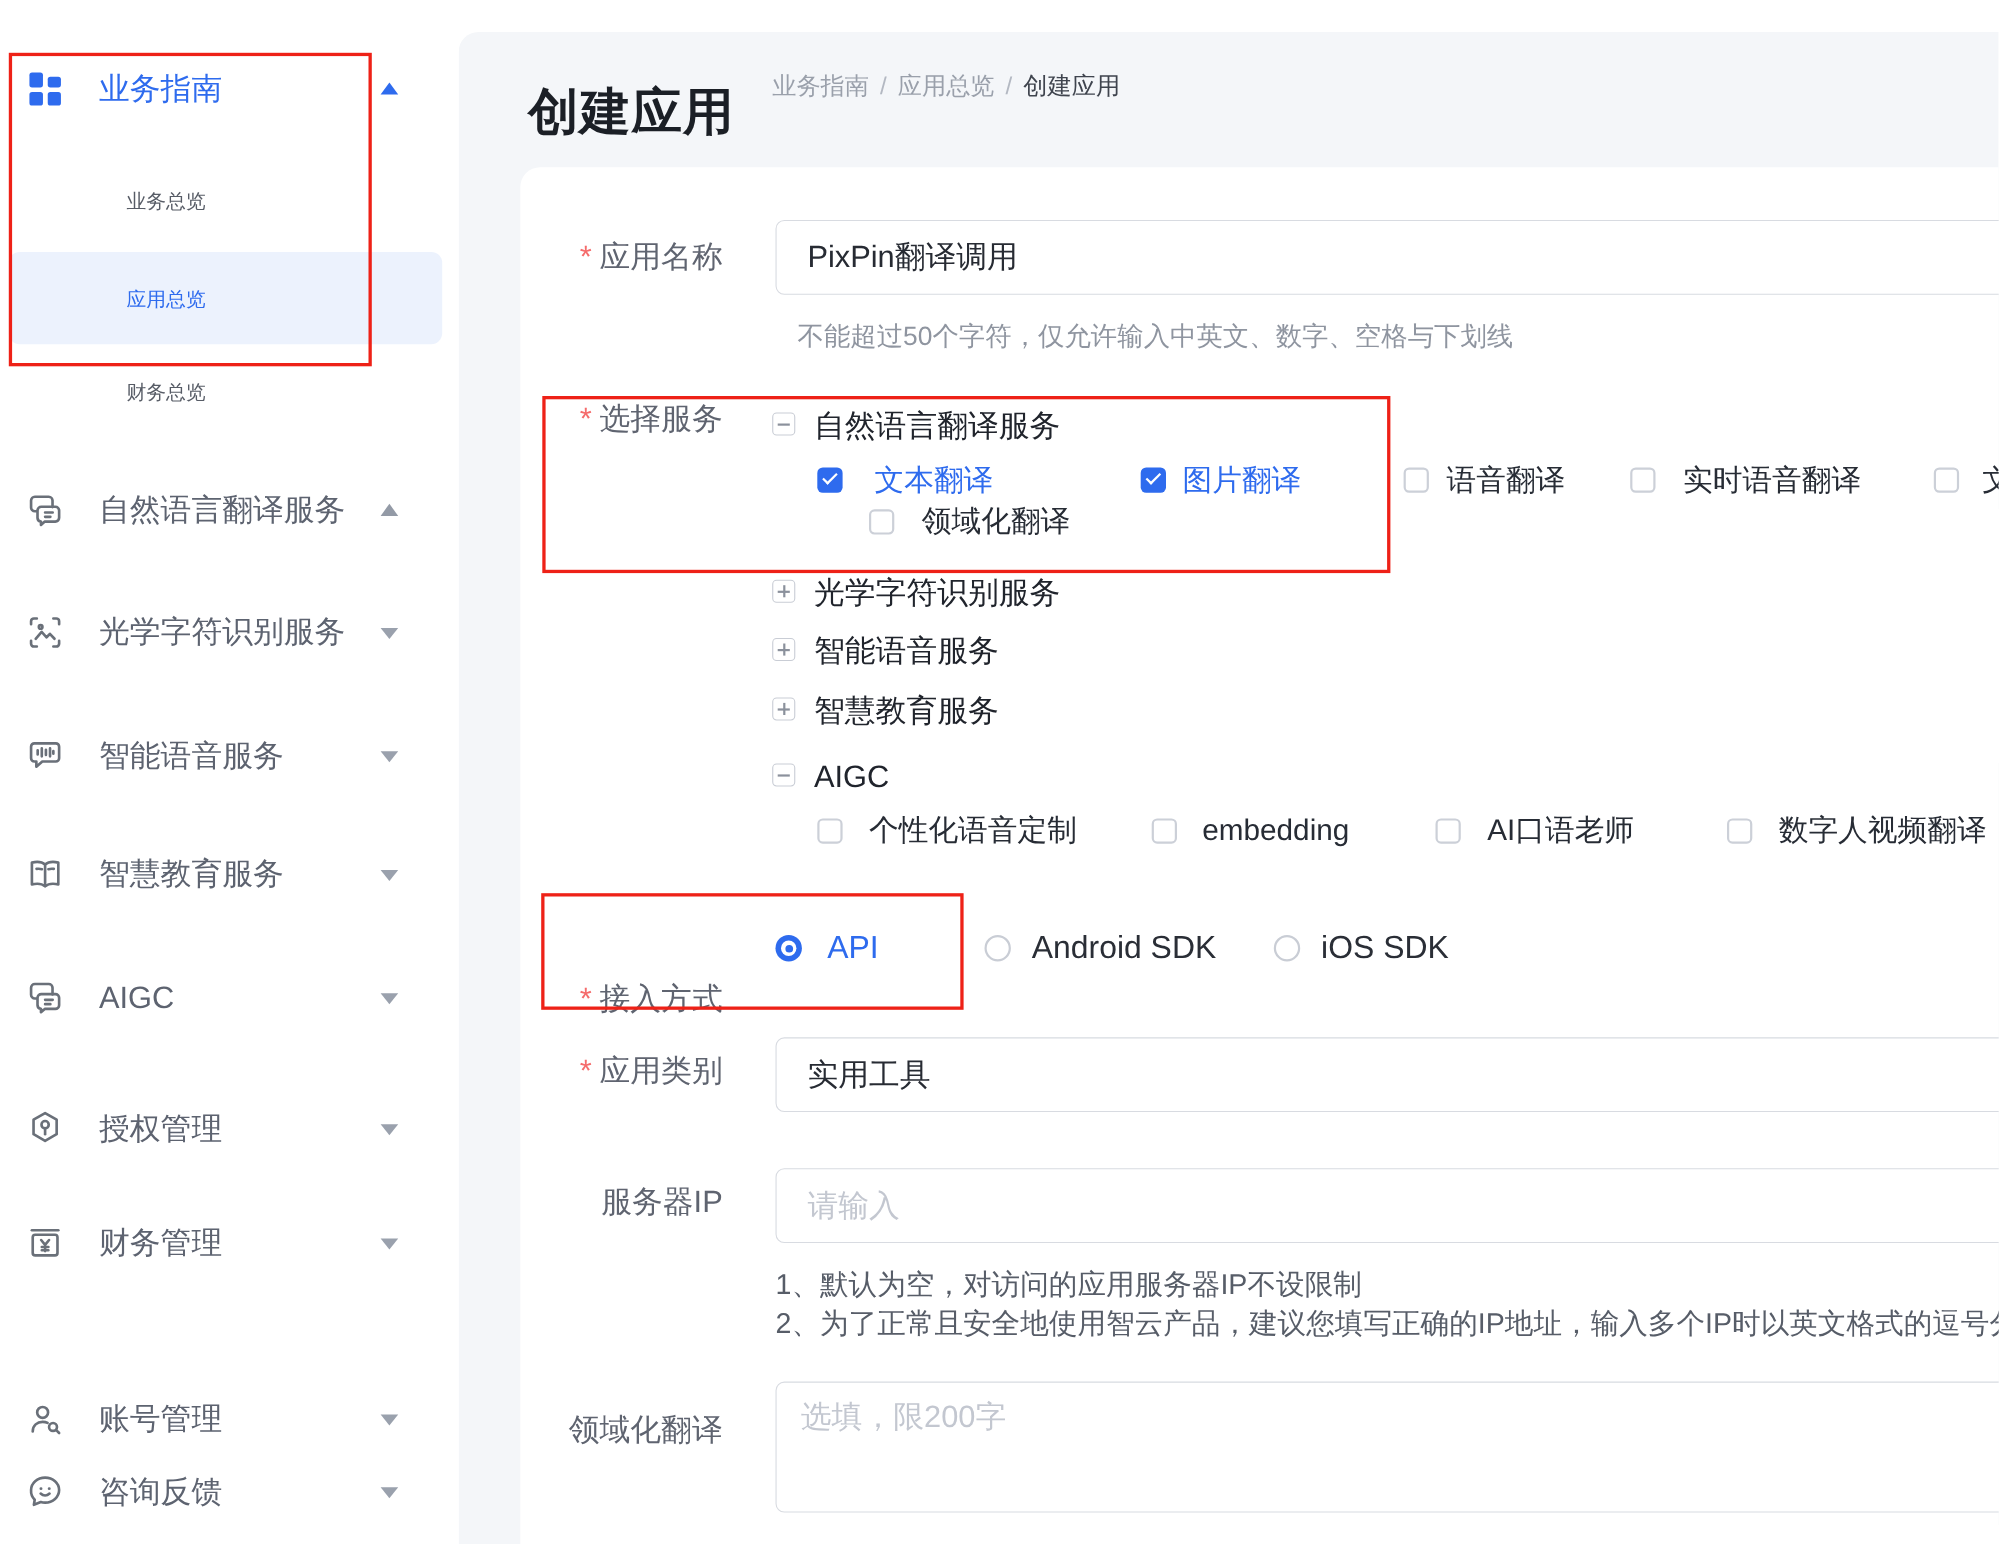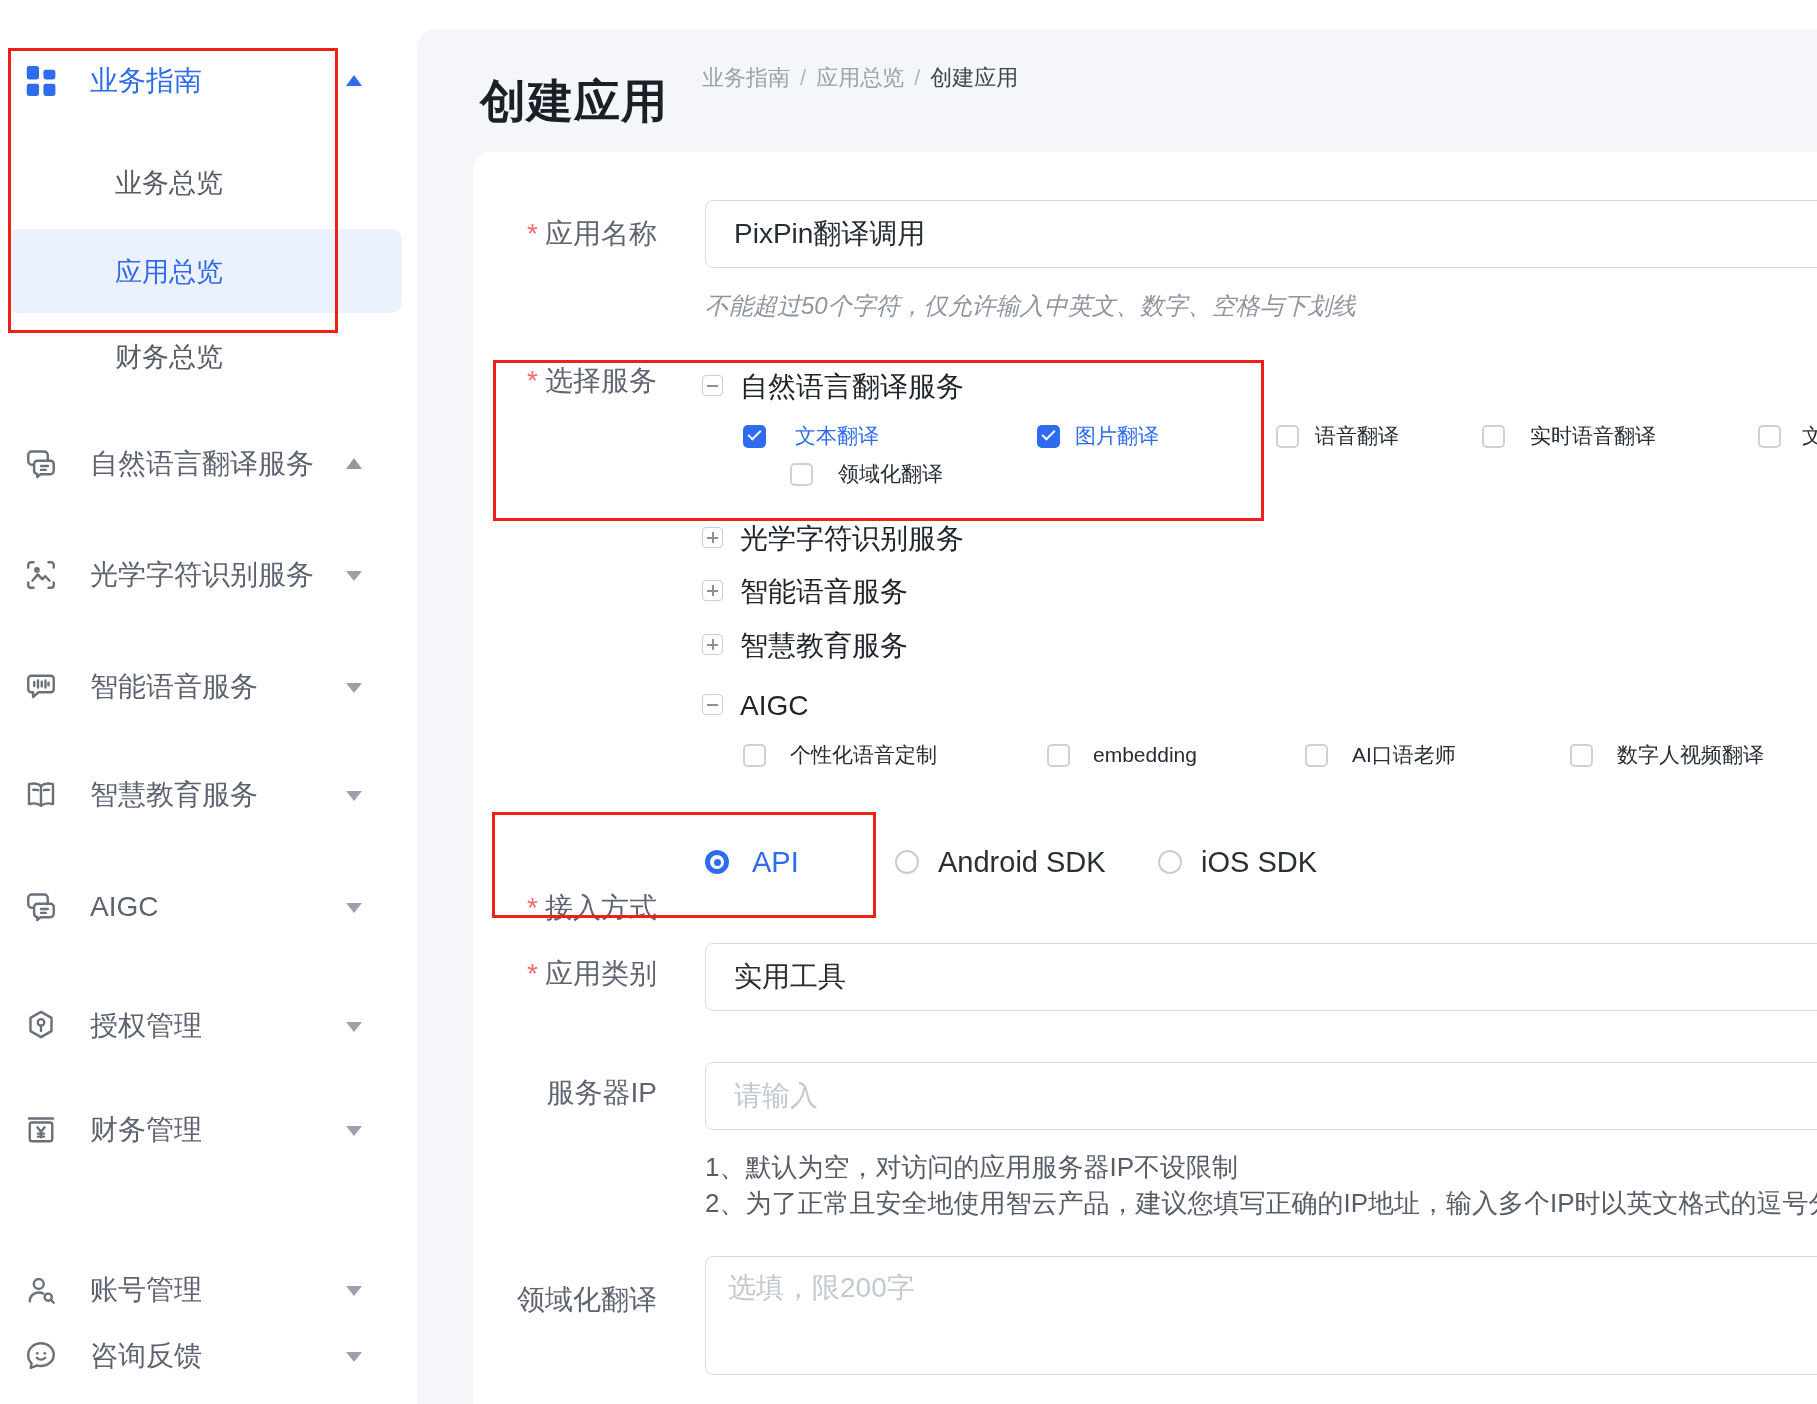--- a/index.html
+++ b/index.html
@@ -9,21 +9,21 @@
     border-top-left-radius:18px;}
   .card{position:absolute;left:473px;top:152px;width:1344px;height:1252px;background:#fff;
     border-top-left-radius:18px;}
   
   .sidebar{position:absolute;left:0;top:0;width:417px;height:1404px;background:#fff;}
   .sb-row{position:absolute;left:0;width:417px;height:44px;cursor:pointer;}
   .sb-ico{position:absolute;left:23px;top:4px;width:36px;height:36px;color:#6a7079;}
   .sb-lbl{position:absolute;left:90px;top:50%;transform:translateY(-50%);font-size:28px;
     color:#5d6370;white-space:nowrap;}
   .sb-lbl.blue{color:#2e6bee;}
-  .sb-sub{position:absolute;left:115px;height:44px;line-height:44px;font-size:27px;color:#575c66;
+  .sb-sub{position:absolute;left:115px;height:44px;line-height:44px;font-size:18px;color:#575c66;
     white-space:nowrap;cursor:pointer;z-index:2;}
   .sb-sub.active{color:#2e6bee;}
   .sb-active-bg{position:absolute;left:8px;top:229px;width:394px;height:84px;background:#ecf2fd;
     border-radius:10px;z-index:1;}
   .tri{position:absolute;left:346px;width:0;height:0;}
   .tri-up-blue{top:50%;margin-top:-6px;border-left:8px solid transparent;border-right:8px solid transparent;
     border-bottom:11px solid #2e6bee;}
   .tri-up-gray{top:50%;margin-top:-6px;border-left:8px solid transparent;border-right:8px solid transparent;
     border-bottom:11px solid #939aa6;}
   .tri-down{top:50%;margin-top:-4px;border-left:8px solid transparent;border-right:8px solid transparent;
@@ -37,35 +37,35 @@
   .breadcrumb .current{color:#3f444e;}
   
   .flabel{position:absolute;right:1160px;font-size:28px;line-height:34px;color:#5f6470;
     white-space:nowrap;text-align:right;margin-left:11px;}
   .star{color:#f56c6c;margin-right:7px;}
   .inp{position:absolute;left:705px;width:1200px;height:68px;background:#fff;
     border:1.5px solid #d8dbe1;border-radius:8px;font-size:28px;color:#272b33;
     padding:0 28px;box-sizing:border-box;font-family:inherit;outline:none;}
   .inp::placeholder,textarea::placeholder{color:#c3c7d0;}
   textarea.inp{height:119px;padding:14px 22px;resize:none;line-height:34px;}
-  .helper{position:absolute;left:705px;font-size:24px;color:#8f95a0;white-space:nowrap;font-style:italic;}
+  .helper{position:absolute;left:725px;font-size:24px;color:#8f95a0;white-space:nowrap;}
   .helper2{position:absolute;left:705px;font-size:26px;color:#575d68;white-space:nowrap;}
   
   .tgl{position:absolute;left:702px;width:21px;height:21px;border:1.5px solid #c9cdd5;border-radius:4px;
     background:#fff;box-sizing:border-box;cursor:pointer;}
   .tgl .h{position:absolute;left:4px;right:4px;top:50%;height:2px;margin-top:-1px;background:#8b919c;}
   .tgl .v{position:absolute;top:4px;bottom:4px;left:50%;width:2px;margin-left:-1px;background:#8b919c;}
   .tnode{position:absolute;left:740px;font-size:28px;line-height:32px;color:#20242c;
     white-space:nowrap;cursor:pointer;}
   .cb{position:absolute;width:23px;height:23px;border-radius:5px;box-sizing:border-box;cursor:pointer;}
   .cb.on{background:#2e6bee;}
   .cb.on::after{content:"";position:absolute;left:4.5px;top:5px;width:11px;height:5px;
     border-left:2.5px solid #fff;border-bottom:2.5px solid #fff;transform:rotate(-45deg);}
   .cb.off{background:#fff;border:2px solid #ccd0d8;}
-  .olbl{position:absolute;font-size:21px;line-height:30px;color:#272c35;white-space:nowrap;cursor:pointer;}
+  .olbl{position:absolute;font-size:27px;line-height:30px;color:#272c35;white-space:nowrap;cursor:pointer;}
   .olbl.sel{color:#2e6bee;}
   
   .rad{position:absolute;width:24px;height:24px;border-radius:50%;box-sizing:border-box;cursor:pointer;}
   .rad.on{background:#2e6bee;}
   .rad.on::after{content:"";position:absolute;inset:5px;background:#fff;border-radius:50%;}
   .rad.on::before{content:"";position:absolute;inset:8.5px;background:#2e6bee;border-radius:50%;z-index:1;}
   .rad.off{background:#fff;border:2px solid #c9cdd5;}
   .rlbl{position:absolute;font-size:29px;line-height:32px;color:#2a2e36;white-space:nowrap;cursor:pointer;}
   .rlbl.sel{color:#2e6bee;}
   

